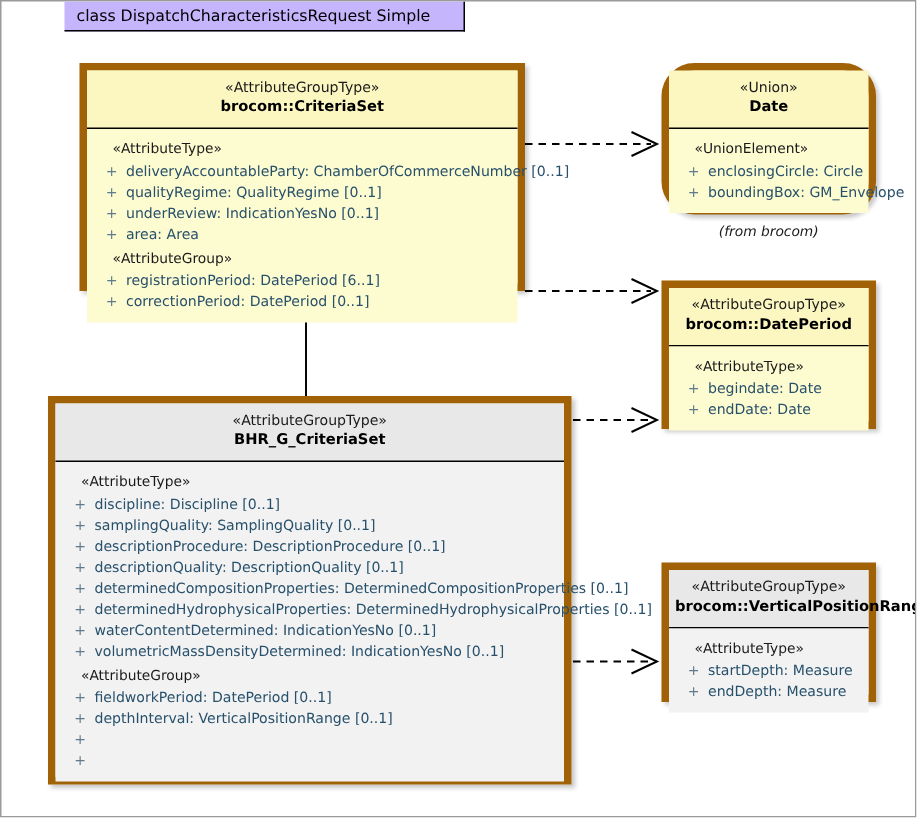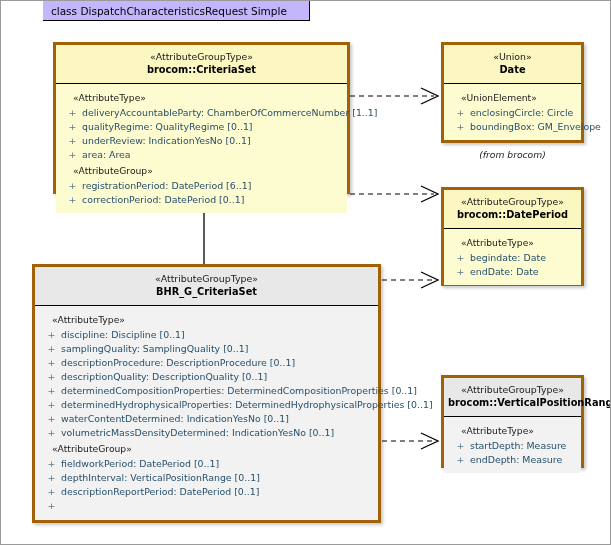--- a/index.html
+++ b/index.html
@@ -49,21 +49,21 @@
     transform: skewX(-22deg);
     transform-origin: bottom left;
     box-sizing: border-box;
     z-index: -1;
   }
 
   
   .uml {
     position: absolute;
     box-sizing: border-box;
-    border: 3px solid #a16207;
+    border: 5px solid #a16207;
     box-shadow: 2px 2px 3px rgba(0,0,0,0.22);
     font-size: 9.6px;
     color: #1a1a1a;
   }
   .uml .hdr {
     border-bottom: 1px solid #000000;
     text-align: center;
     padding: 5px 4px 6px 4px;
     box-sizing: border-box;
   }
@@ -166,21 +166,21 @@
 
   <div class="uml yellow" style="left:52px; top:41px; width:297px; height:152px;">
     <div class="hdr">
       <div class="stereo">«AttributeGroupType»</div>
       <div class="cname">brocom::CriteriaSet</div>
     </div>
     <div class="body">
       <div class="grp">«AttributeType»</div>
       <div class="attr">
         <span class="vis">+</span>
-        <span class="sig">deliveryAccountableParty: ChamberOfCommerceNumber [1..1]</span>
+        <span class="sig">deliveryAccountableParty: ChamberOfCommerceNumber [0..1]</span>
       </div>
       <div class="attr">
         <span class="vis">+</span>
         <span class="sig">qualityRegime: QualityRegime [0..1]</span>
       </div>
       <div class="attr">
         <span class="vis">+</span>
         <span class="sig">underReview: IndicationYesNo [0..1]</span>
       </div>
       <div class="attr">
@@ -242,29 +242,28 @@
       <div class="attr">
         <span class="vis">+</span>
         <span class="sig">fieldworkPeriod: DatePeriod [0..1]</span>
       </div>
       <div class="attr">
         <span class="vis">+</span>
         <span class="sig">depthInterval: VerticalPositionRange [0..1]</span>
       </div>
       <div class="attr">
         <span class="vis">+</span>
-        <span class="sig">descriptionReportPeriod: DatePeriod [0..1]</span>
-      </div>
-      <div class="attr">
-        <span class="vis">+</span>
-      </div>
-    </div>
-  </div>
-
-  <div class="uml yellow" style="left:440px; top:41px; width:143px; height:101px;">
+      </div>
+      <div class="attr">
+        <span class="vis">+</span>
+      </div>
+    </div>
+  </div>
+
+  <div class="uml yellow" style="left:440px; top:41px; width:143px; height:101px;border-radius:22px;">
     <div class="hdr">
       <div class="stereo">«Union»</div>
       <div class="cname">Date</div>
     </div>
     <div class="body">
       <div class="grp">«UnionElement»</div>
       <div class="attr">
         <span class="vis">+</span>
         <span class="sig">enclosingCircle: Circle</span>
       </div>

